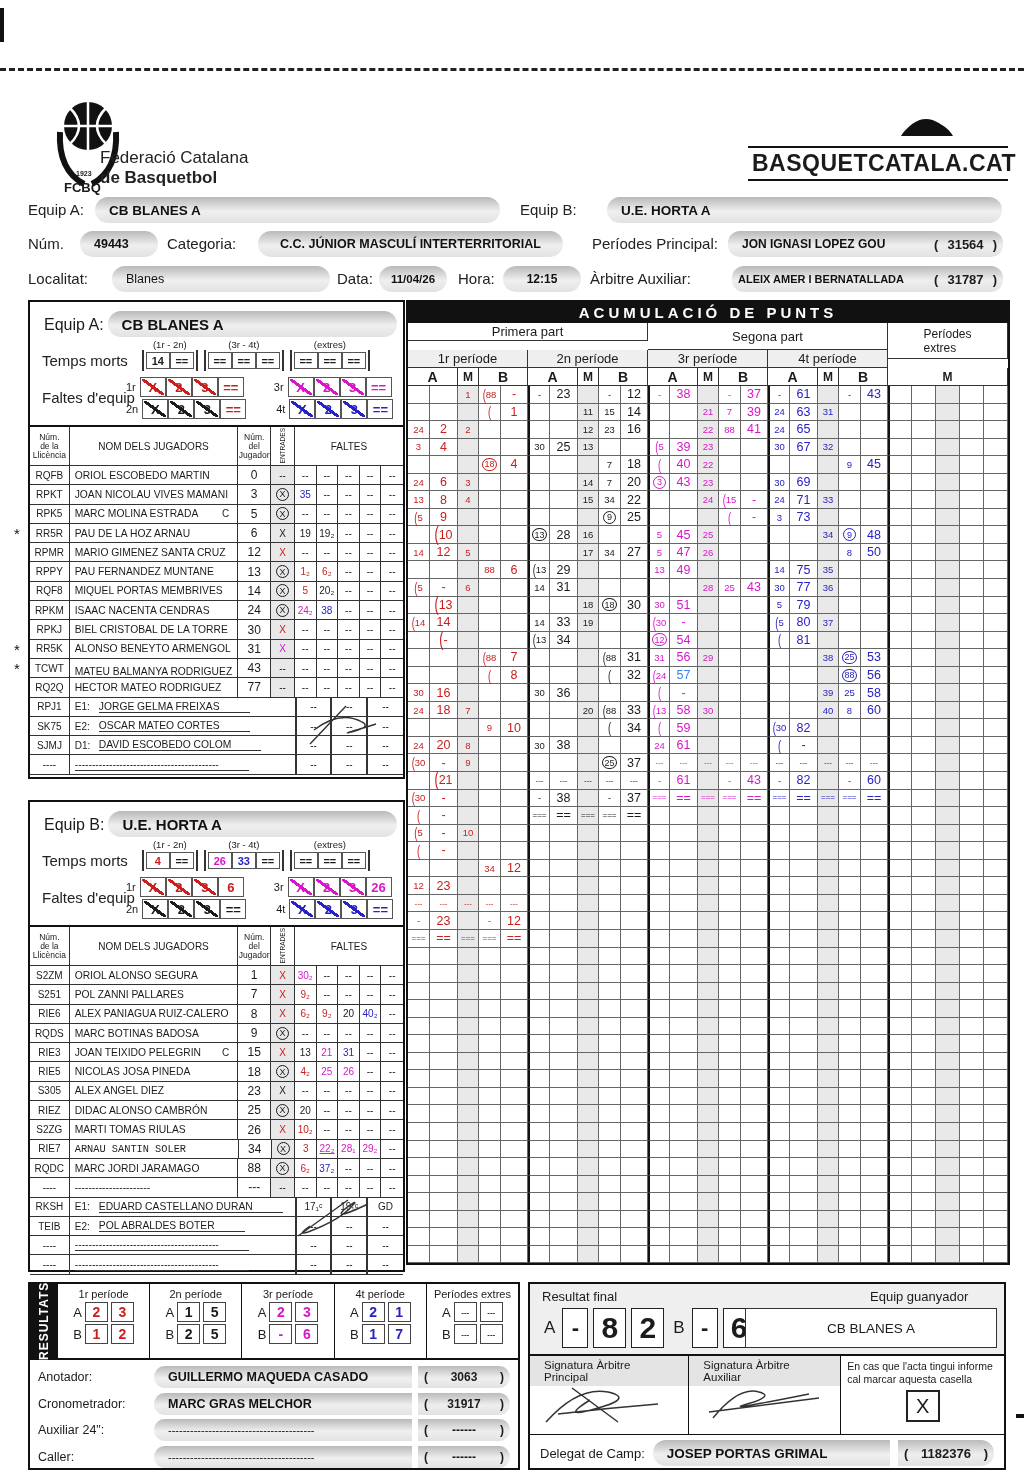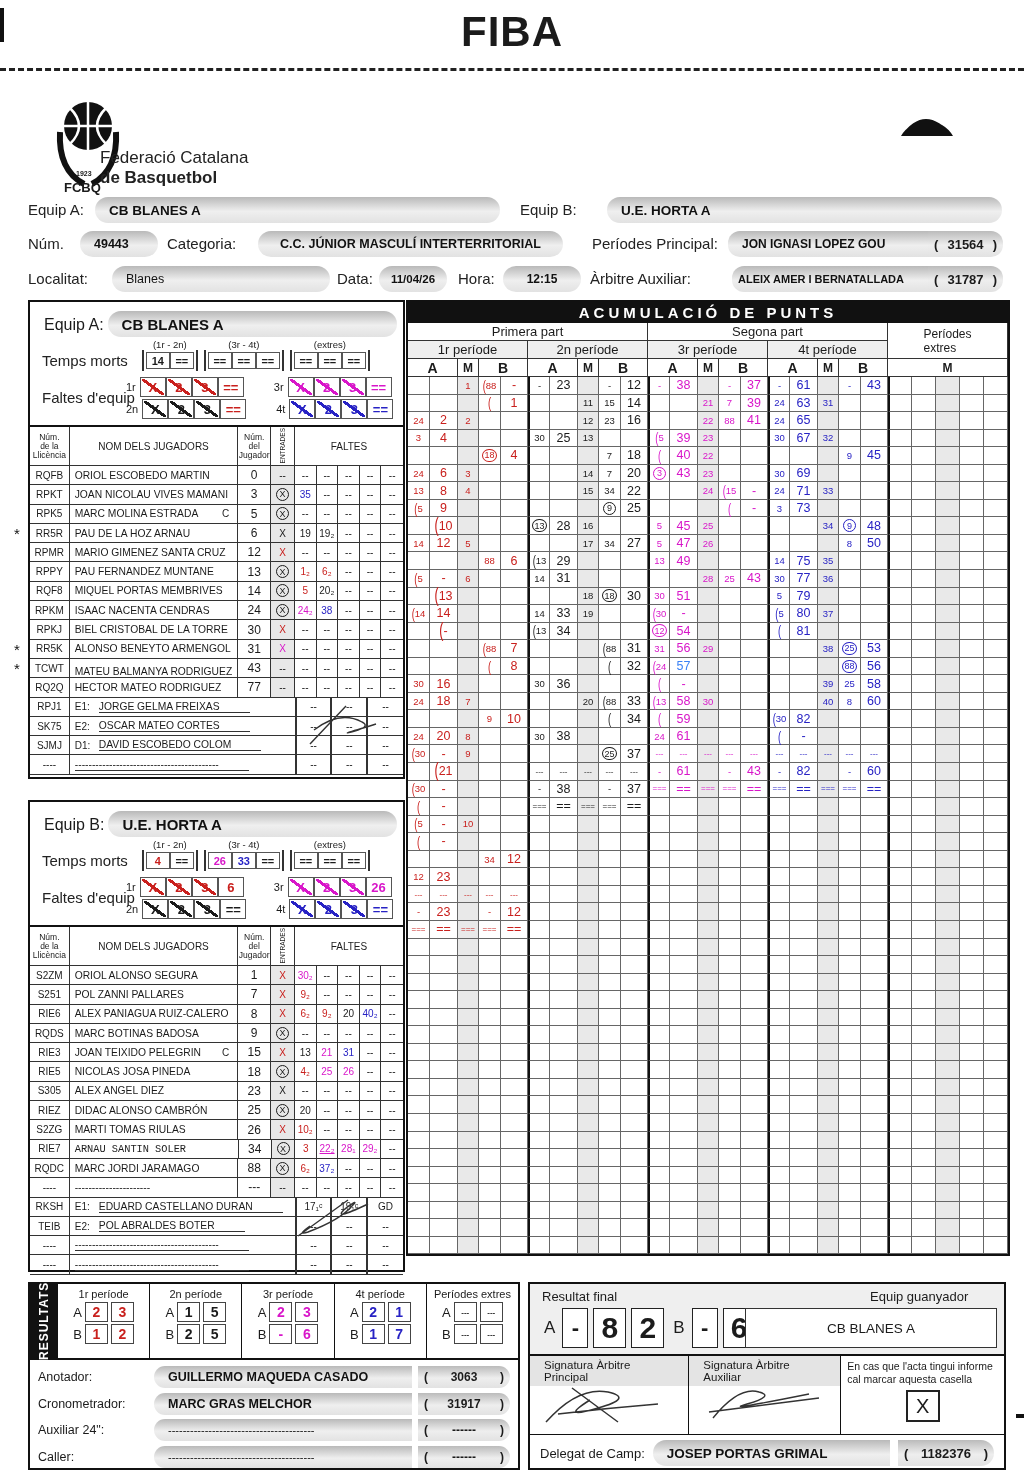--- a/index.html
+++ b/index.html
@@ -72,21 +72,20 @@
   .sighead{background:#e4e4e4;font-size:11.5px;padding:3px 14px;}
 </style>
 </head>
 <body>
 
 <div class="page">
 
   <div class="abs corner" style="left:0;top:8px;width:4px;height:34px;"></div>
   <div class="abs corner" style="left:1016px;top:1414px;width:8px;height:4px;"></div>
 
-  <div class="abs fiba-title">FIBA</div>
   <div class="abs dash-sep"></div>
 
   <div class="abs" style="left:30px;top:92px;width:115px;height:105px;">
     <svg width="115" height="105" viewBox="0 0 115 105">
       <circle cx="58" cy="34" r="24" fill="#111"></circle>
       <path d="M34 34 H82 M58 10 V58 M40 16 Q58 34 40 52 M76 16 Q58 34 76 52" stroke="#fff" stroke-width="2.5" fill="none"></path>
       <path d="M30 40 Q28 78 54 92" stroke="#111" stroke-width="6" fill="none"></path>
       <path d="M86 40 Q88 78 62 92" stroke="#111" stroke-width="6" fill="none"></path>
     </svg>
     <div class="abs" style="left:46px;top:78px;font-size:7px;font-weight:bold;">1923</div>
@@ -96,20 +95,21 @@
     <div>Federació Catalana</div>
     <div style="font-weight:bold;">de Basquetbol</div>
   </div>
 
   <div class="abs" style="left:852px;top:96px;width:150px;text-align:center;">
     <svg width="64" height="44" viewBox="0 0 64 44">
       <path d="M6 40 A30 30 0 0 1 58 40 Z M6 40 Q30 6 58 40" fill="#111"></path>
       <path d="M8 30 Q32 10 56 30" stroke="#fff" stroke-width="3" fill="none"></path>
     </svg>
   </div>
+  <div class="abs bcat" style="left:748px;top:146px;width:252px;text-align:center;">BASQUETCATALA.CAT</div>
 
   <div class="abs lbl" style="left:28px;top:201px;">Equip A:</div>
   <div class="abs pill" style="left:95px;top:197px;width:405px;">CB BLANES A</div>
   <div class="abs lbl" style="left:520px;top:201px;">Equip B:</div>
   <div class="abs pill" style="left:607px;top:197px;width:395px;">U.E. HORTA A</div>
 
   <div class="abs lbl" style="left:28px;top:235px;">Núm.</div>
   <div class="abs pill" style="left:80px;top:231px;width:78px;font-size:12.5px;">49443</div>
   <div class="abs lbl" style="left:167px;top:235px;">Categoria:</div>
   <div class="abs pill" style="left:258px;top:231px;width:305px;justify-content:center;font-size:12.5px;">C.C. JÚNIOR MASCULÍ INTERTERRITORIAL</div>
@@ -745,21 +745,21 @@
   </svg>
 
   <svg class="abs" style="left:290px;top:1192px;" width="90" height="48" viewBox="0 0 90 48">
     <path d="M8 44 L58 8 M20 34 Q6 44 18 40 Q50 28 62 14 Q70 6 56 16 Q40 30 78 12" stroke="#333" stroke-width="1.4" fill="none"></path>
   </svg>
 
   <div class="abs" style="left:406px;top:300px;width:600px;border:2px solid #111;box-sizing:content-box;">
     <div class="sc-title">ACUMULACIÓ DE PUNTS</div>
     <div id="scHead" class="sc-head" style="grid-template-columns: 22px 28px 21px 22px 27px 22px 28px 21px 22px 27px 22px 28px 21px 22px 27px 22px 28px 21px 22px 27px 24px 24px 24px 24px 24px;">
         <div class="hc" style="grid-column: 1 / span 10; height: 18px; font-size: 13px;">Primera part</div>
-        <div class="hc" style="grid-column: 11 / span 10; height: 18px; font-size: 13px;">Segona part</div>
+        <div class="hc" style="grid-column: 11 / span 10; height: 27px; font-size: 13px;">Segona part</div>
         <div class="hc" style="grid-area: 1 / 21 / span 2 / span 5; height: 36px; font-size: 12px; white-space: pre-line;">Períodes
 extres</div>
         <div class="hc" style="grid-area: 2 / 1 / auto / span 5; height: 18px; font-size: 13px; background: rgb(239, 239, 239);">1r període</div>
         <div class="hc" style="grid-area: 2 / 6 / auto / span 5; height: 18px; font-size: 13px; background: rgb(239, 239, 239);">2n període</div>
         <div class="hc" style="grid-area: 2 / 11 / auto / span 5; height: 18px; font-size: 13px; background: rgb(239, 239, 239);">3r període</div>
         <div class="hc" style="grid-area: 2 / 16 / auto / span 5; height: 18px; font-size: 13px; background: rgb(239, 239, 239);">4t període</div>
         <div class="hc" style="grid-area: 3 / 1 / auto / span 2; height: 18px; font-size: 14px; font-weight: bold;">A</div>
         <div class="hc" style="grid-area: 3 / 3 / auto / span 1; height: 18px; font-size: 12px; font-weight: bold;">M</div>
         <div class="hc" style="grid-area: 3 / 4 / auto / span 2; height: 18px; font-size: 14px; font-weight: bold;">B</div>
         <div class="hc" style="grid-area: 3 / 6 / auto / span 2; height: 18px; font-size: 14px; font-weight: bold;">A</div>

